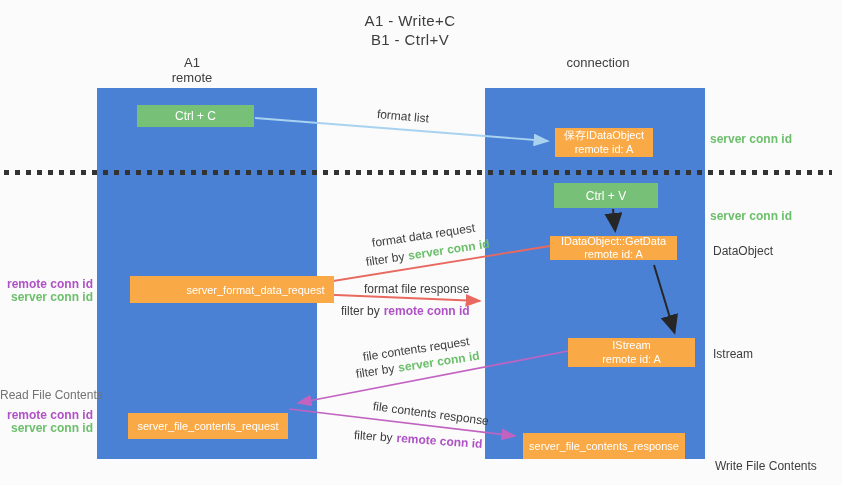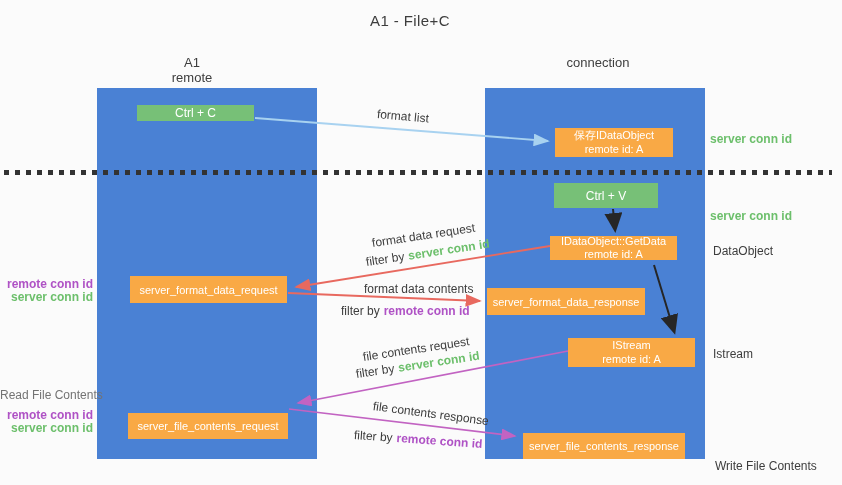--- a/index.html
+++ b/index.html
@@ -36,25 +36,25 @@
     background:repeating-linear-gradient(90deg,#333 0 5.5px,transparent 5.5px 11px);
   }
   
   .box{
     position:absolute;display:flex;align-items:center;justify-content:center;
     color:#ffffff;text-align:center;white-space:nowrap;
   }
   .box.green{background:#77c077;font-size:12px;}
   .box.orange{background:#f9a945;font-size:11px;}
   .box .two{line-height:13.5px;font-size:11px;}
-  #box-ctrl-c{left:137px;top:105px;width:117px;height:16px;}
-  #box-save-obj{left:555px;top:128px;width:118px;height:29px;}
+  #box-ctrl-c{left:137px;top:105px;width:117px;height:22px;}
+  #box-save-obj{left:555px;top:128px;width:98px;height:29px;}
   #box-ctrl-v{left:554px;top:183px;width:104px;height:25px;}
   #box-getdata{left:550px;top:236px;width:127px;height:24px;}
-  #box-format-req{left:130px;top:276px;width:157px;height:27px;}
+  #box-format-req{left:130px;top:276px;width:157px;height:27px;padding-left:47px;}
   #box-format-resp{left:487px;top:288px;width:158px;height:27px;}
   #box-istream{left:568px;top:338px;width:127px;height:29px;}
   #box-file-req{left:128px;top:393px;width:160px;height:26px;margin-top:20px;}
   #box-file-resp{left:523px;top:433px;width:162px;height:26px;}
   
   .lbl{position:absolute;font-size:12px;color:#3d3d3d;white-space:nowrap;}
   .lbl.green{color:#6cbf6b;font-weight:bold;}
   .lbl.purple{color:#af52c5;font-weight:bold;}
   #lbl-sci-top{left:710px;top:132px;}
   #lbl-sci-mid{left:710px;top:209px;}
@@ -82,21 +82,22 @@
   #al-file-resp-filter{left:354px;top:428px;transform:rotate(4deg);}
   
   #arrows{position:absolute;left:0;top:0;pointer-events:none;}
 </style>
 </head>
 <body>
 
 <div class="canvas">
 
   <div class="title">
-    <div>A1 - File+C</div>
+    <div>A1 - Write+C</div>
+    <div>B1 - Ctrl+V</div>
   </div>
 
   <div class="col-header" id="header-a1">
     <div>A1</div>
     <div>remote</div>
   </div>
   <div class="col-header" id="header-b1">
     <div>connection</div>
   </div>
 
@@ -148,23 +149,20 @@
     <div class="two">
       <div>IDataObject::GetData</div>
       <div>remote id: A</div>
     </div>
   </div>
 
   <div class="box orange" id="box-format-req">
     <span>server_format_data_request</span>
   </div>
 
-  <div class="box orange" id="box-format-resp">
-    <span>server_format_data_response</span>
-  </div>
 
   <div class="box orange" id="box-istream">
     <div class="two">
       <div>IStream</div>
       <div>remote id: A</div>
     </div>
   </div>
 
   <div class="box orange" id="box-file-req">
     <span>server_file_contents_request</span>
@@ -190,21 +188,21 @@
     <span class="lbl green">server conn id</span>
   </div>
 
   <div class="arrow-lbl" id="al-format-list">format list</div>
 
   <div class="arrow-lbl" id="al-fmt-req">format data request</div>
   <div class="arrow-lbl" id="al-fmt-req-filter">
     <span class="filter-prefix">filter by</span><span class="green">server conn id</span>
   </div>
 
-  <div class="arrow-lbl" id="al-fmt-resp">format data contents</div>
+  <div class="arrow-lbl" id="al-fmt-resp">format file response</div>
   <div class="arrow-lbl" id="al-fmt-resp-filter">
     <span class="filter-prefix">filter by</span><span class="purple">remote conn id</span>
   </div>
 
   <div class="arrow-lbl" id="al-file-req">file contents request</div>
   <div class="arrow-lbl" id="al-file-req-filter">
     <span class="filter-prefix">filter by</span><span class="green">server conn id</span>
   </div>
 
   <div class="arrow-lbl" id="al-file-resp">file contents response</div>

